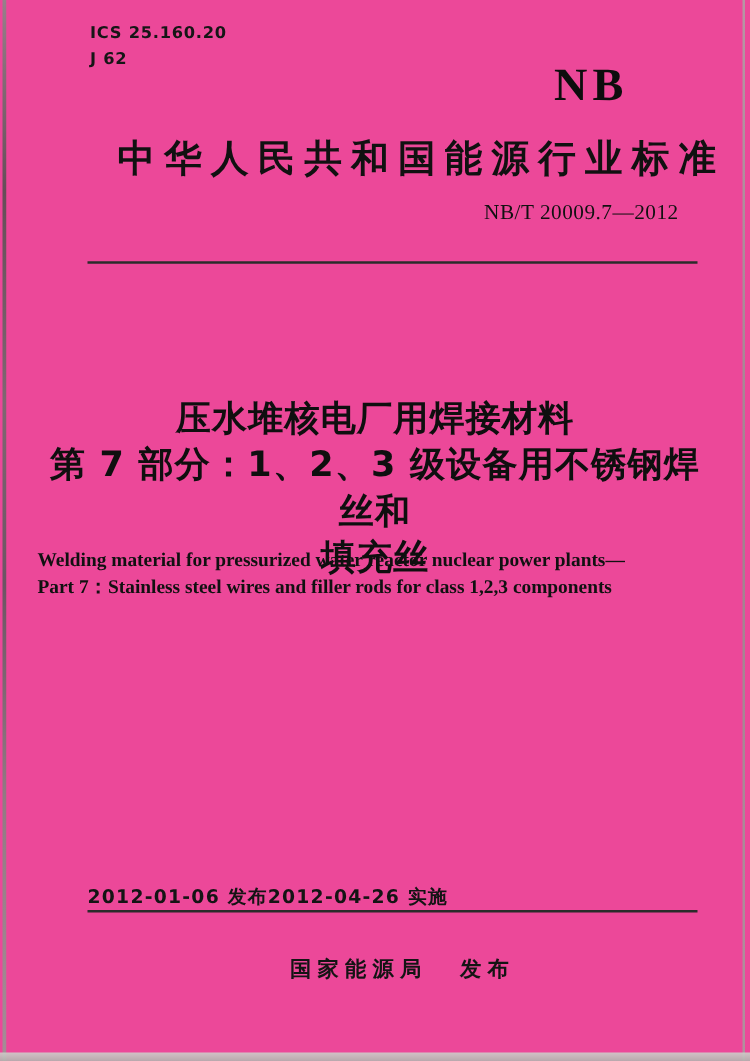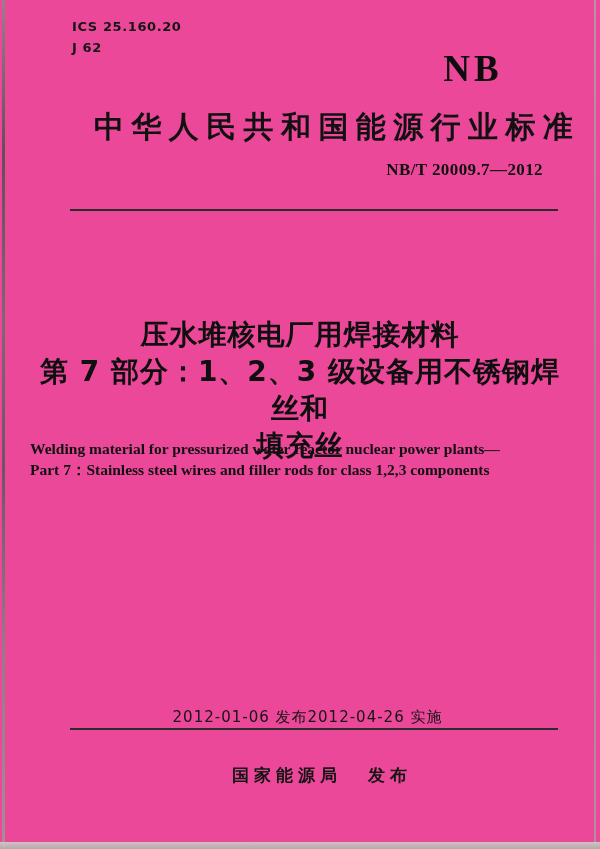--- a/index.html
+++ b/index.html
@@ -45,21 +45,21 @@
   
   .org-title{
     position:absolute;left:70px;top:107px;width:500px;
     font-size:30px;font-weight:600;letter-spacing:7.4px;
     white-space:nowrap;color:#111;margin-left:24px;
   }
   
   .std-number{
     position:absolute;right:57px;top:160px;
     font-family:"Liberation Serif","DejaVu Serif",serif;
-    font-size:17px;font-weight:700;letter-spacing:.4px;color:#111;
+    font-size:17px;font-weight:400;letter-spacing:.4px;color:#111;
   }
   .header-rule{
     position:absolute;left:70px;right:42px;top:209px;height:2px;
     background:#2b2b2b;
   }
   
   .title-cn{
     position:absolute;left:30px;right:30px;top:316px;
     text-align:center;
     font-size:28px;font-weight:bold;line-height:37px;letter-spacing:1px;
@@ -68,22 +68,22 @@
   
   .title-en{
     position:absolute;left:30px;right:30px;top:438px;
     font-family:Liberation Serif, serif;
     font-size:15.5px;font-weight:bold;line-height:21px;
     color:#111;
   }
   
   .dates-row{
     position:absolute;left:70px;right:55px;top:708px;
-    display:flex;justify-content:center;
-    font-size:15px;font-weight:400;letter-spacing:1px;color:#141414;
+    display:flex;justify-content:flex-start;
+    font-size:15px;font-weight:700;letter-spacing:1px;color:#141414;
   }
   .dates-rule{
     position:absolute;left:70px;right:42px;top:728px;height:2px;
     background:#2b2b2b;
   }
   
   .publisher{
     position:absolute;left:0;right:0;top:764px;
     text-align:center;
     font-size:17px;font-weight:600;letter-spacing:5px;color:#141414;padding-left:44px;

